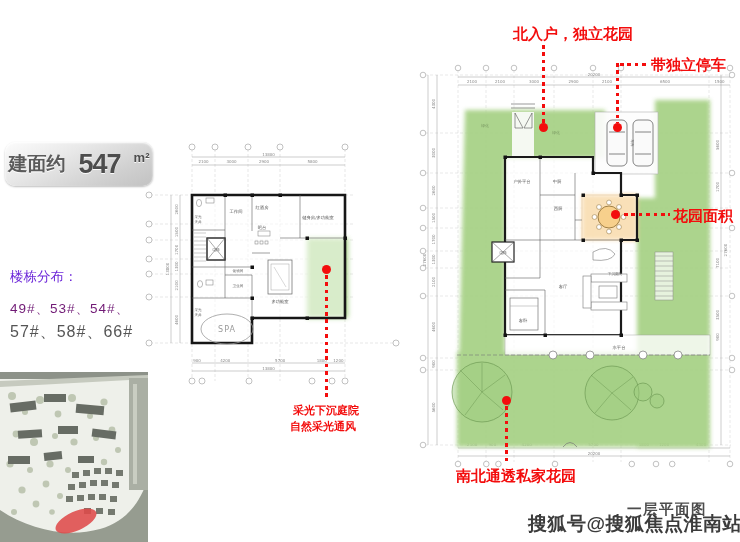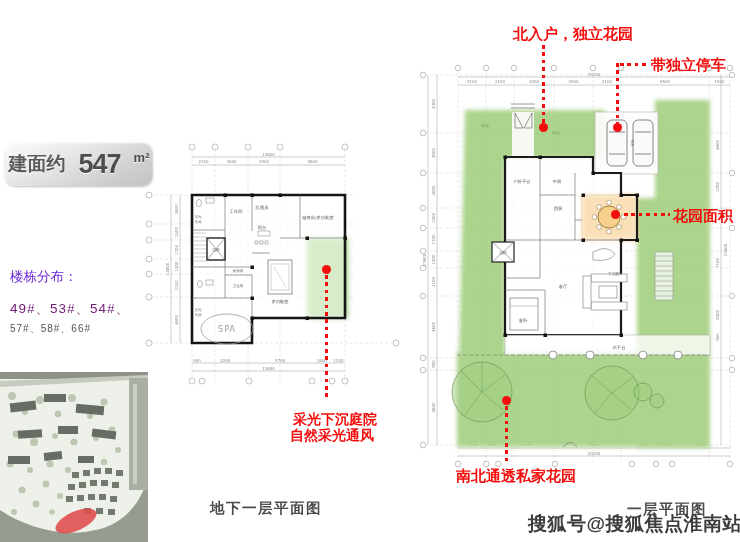--- a/index.html
+++ b/index.html
@@ -12,34 +12,34 @@
          background:linear-gradient(155deg,#fcfcfc 0%,#e9e9e9 35%,#cfcfcf 75%,#c2c2c2 100%);
          box-shadow:inset 0 1px 2px #fff,0 1px 2px rgba(0,0,0,.25);
          display:flex;align-items:center;justify-content:center;gap:13px;}
   .b-prefix{font-size:19px;font-weight:bold;color:#5b5b5b;text-shadow:0 1px 0 rgba(255,255,255,.9);}
   .b-value{font-size:27px;font-weight:bold;color:#4d4d4d;text-shadow:0 1px 0 rgba(255,255,255,.9);letter-spacing:-1px;}
   .b-unit{font-size:13px;font-weight:bold;color:#4d4d4d;align-self:flex-start;margin-top:8px;text-shadow:0 1px 0 rgba(255,255,255,.9);}
   .garden-line{position:absolute;left:10px;top:199px;font-size:13px;color:#4a4a4a;}
   .garden-line .gv{font-weight:bold;font-size:14px;color:#333;}
   .dist-label{position:absolute;left:10px;top:268px;font-size:13.5px;color:#6d28d9;}
   .bnum1{position:absolute;left:10px;top:300px;font-size:13.5px;color:#701a75;letter-spacing:1px;}
-  .bnum2{position:absolute;left:10px;top:322px;font-size:10px;color:#555;letter-spacing:1px;}
+  .bnum2{position:absolute;left:10px;top:322px;font-size:16px;color:#555;letter-spacing:1px;}
 
   
   .caption{position:absolute;font-size:14.5px;font-weight:bold;color:#4c4c4c;letter-spacing:1.5px;}
   .cap-basement{left:210px;top:499px;}
   .cap-first{left:627px;top:500px;}
   .watermark{position:absolute;right:-2px;top:511px;font-size:19px;font-weight:800;color:#3c3c3c;
              letter-spacing:0.5px;text-shadow:1px 1px 0 rgba(255,255,255,.55);white-space:nowrap;}
 
   
   :root{--red:#f30d0d;}
   .ann{position:absolute;color:var(--red);font-weight:bold;white-space:nowrap;}
   .ann15{font-size:15px;}
-  .ann14{font-size:14px;margin-top:8px;}
+  .ann14{font-size:11px;}
   .vdot{position:absolute;width:3.4px;background-image:repeating-linear-gradient(180deg,var(--red) 0 3.6px,transparent 3.6px 7.4px);}
   .hdot{position:absolute;height:3.4px;background-image:repeating-linear-gradient(90deg,var(--red) 0 3.6px,transparent 3.6px 7.4px);}
   .rdot{position:absolute;width:9px;height:9px;border-radius:50%;background:var(--red);}
 
   
   text{font-family:"DejaVu Sans","Liberation Sans",sans-serif;}
   .dim{font-size:4px;fill:#8a8a8a;}
   .dimtotal{font-size:4px;fill:#8a8a8a;}
   .room{font-size:4.3px;fill:#555;}
   .room-sm{font-size:3.6px;fill:#666;}
@@ -540,17 +540,16 @@
 
   <div class="rdot" style="left:322px;top:265px;"></div>
   <div class="vdot" style="left:325px;top:275px;height:126px;"></div>
   <div class="ann ann14 abs" style="left:293px;top:403px;">采光下沉庭院</div>
   <div class="ann ann14 abs" style="left:290px;top:419px;text-align:center;">自然采光通风</div>
 
   <div class="rdot" style="left:502px;top:396px;"></div>
   <div class="vdot" style="left:505px;top:406px;height:56px;"></div>
   <div class="ann ann15 abs" style="left:456px;top:467px;">南北通透私家花园</div>
 
-  <div class="caption cap-basement">地下一层平面图</div>
   <div class="caption cap-first">一层平面图</div>
   <div class="watermark">搜狐号@搜狐焦点淮南站</div>
 
 </div>
 
 </body></html>

